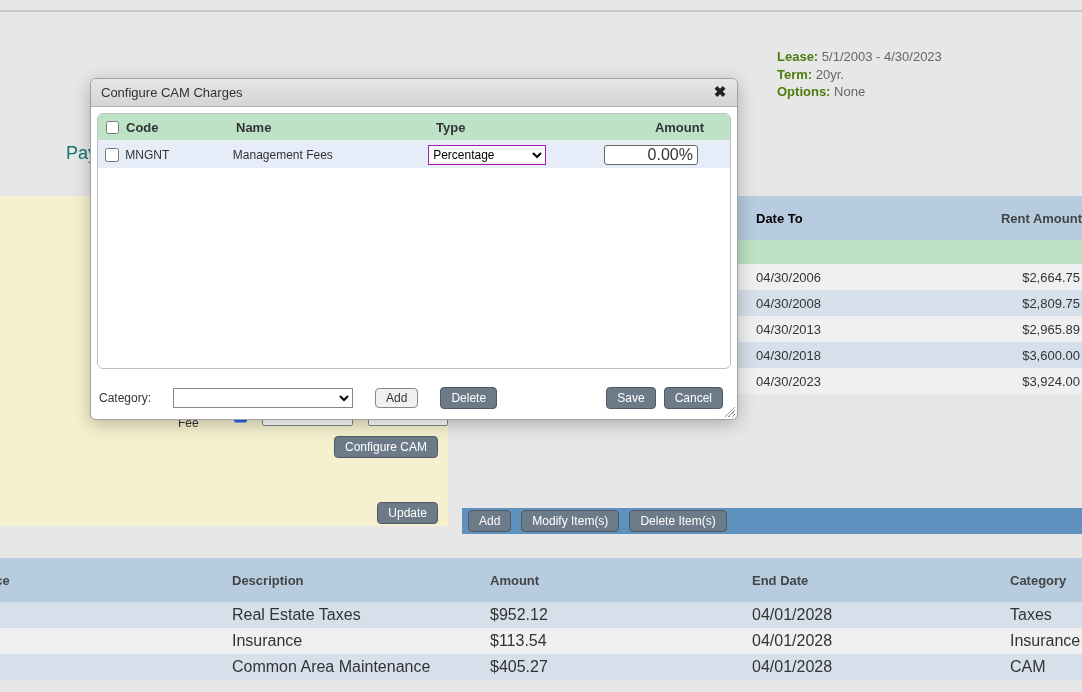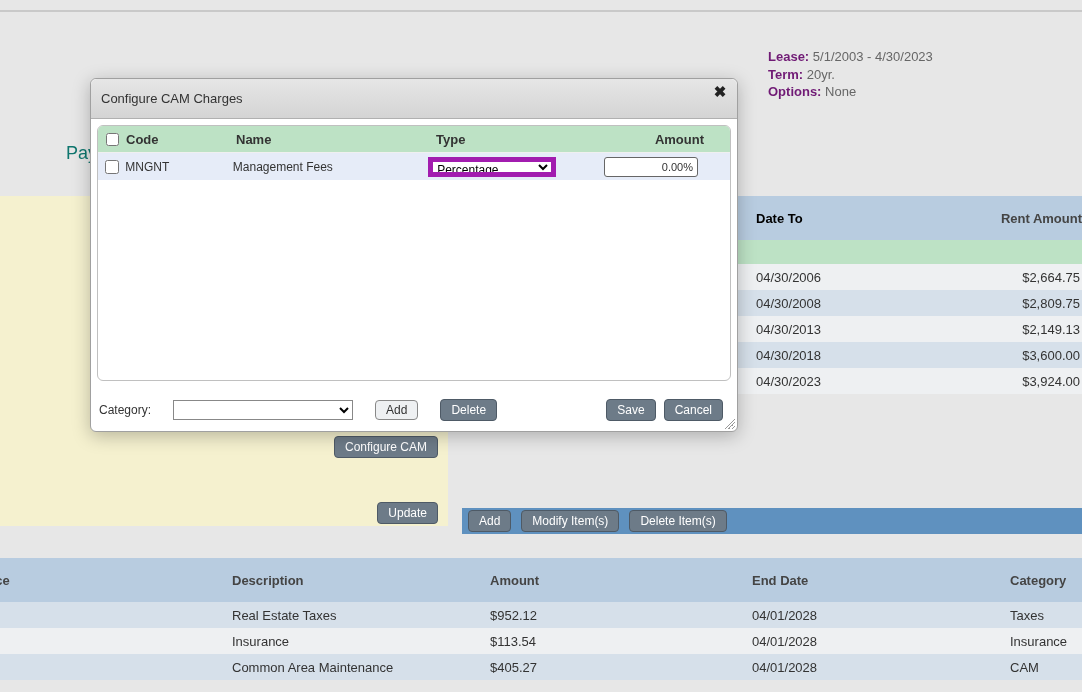--- a/index.html
+++ b/index.html
@@ -34,21 +34,21 @@
   .header-info b { color: #555; }
 
   .lease-info {
     position: absolute;
     top: 48px;
     left: 768px;
     font-size: 13px;
     color: #666;
     line-height: 1.35;
   }
-  .lease-info b { color: #701a75; }
+  .lease-info b { color: #4d7c0f; margin-left: 9px; }
 
   
   .left-panel {
     position: absolute;
     top: 196px;
     left: 0;
     width: 448px;
     height: 330px;
     background: #f5f1cf;
     padding: 8px;
@@ -172,21 +172,21 @@
     align-items: center;
     font-weight: bold;
     color: #444;
     font-size: 13px;
     position: relative;
   }
   .charges .row {
     height: 26px;
     display: flex;
     align-items: center;
-    font-size: 13px;
+    font-size: 16px;
     position: relative;
   }
   .charges .row:nth-child(odd) { background: #eef0f2; }
   .charges .row:nth-child(even) { background: #d6e0ea; }
   .c-recur { position: absolute; left: -30px; width: 120px; }
   .c-desc  { position: absolute; left: 232px; width: 250px; }
   .c-amt   { position: absolute; left: 490px; width: 140px; }
   .c-end   { position: absolute; left: 752px; width: 140px; }
   .c-cat   { position: absolute; left: 1010px; width: 140px; }
 
@@ -216,21 +216,21 @@
     position: absolute;
     top: 78px;
     left: 90px;
     width: 648px;
     background: #fff;
     border: 1px solid #a0a0a0;
     border-radius: 6px;
     box-shadow: 0 4px 18px rgba(0,0,0,.25);
   }
   .ttl {
-    height: 40px;
+    height: 28px;
     background: linear-gradient(#e6e6e6, #d4d4d4);
     border-bottom: 1px solid #b0b0b0;
     display: flex;
     align-items: center;
     padding: 5px 10px;
     font-size: 13px;
     color: #333;
     border-radius: 6px 6px 0 0;
     position: relative;
   }
@@ -272,35 +272,35 @@
   .grid-row {
     height: 28px;
     display: flex;
     align-items: center;
     font-size: 12px;
     position: relative;
     border-top: 1px solid #f0f0f0;
   }
   .grid-row.sel { background: #e6ecf8; }
   .grid-row select {
-    width: 128px; height: 20px;
-    border: 5px solid #a21caf;
+    width: 118px; height: 20px;
+    border: 1px solid #a21caf;
     font-size: 12px;
     background:#fff;
   }
   .grid-row .amt-input {
     display:inline-block;
     width: 94px;
     height: 20px;
     line-height: 18px;
     border: 1px solid #666;
     border-radius: 3px;
     text-align: right;
     padding: 0 4px;
-    font-size: 11px;
+    font-size: 16px;
     background:#fff;
     margin-right: 6px;
   }
   .grid-row input[type="checkbox"]{
     width:14px;height:14px;
   }
 
   .dlg-footer {
     display: flex;
     align-items: center;
@@ -372,21 +372,21 @@
     <div class="r">
       <span>04/30/2006</span>
       <span class="amt">$2,664.75</span>
     </div>
     <div class="r">
       <span>04/30/2008</span>
       <span class="amt">$2,809.75</span>
     </div>
     <div class="r">
       <span>04/30/2013</span>
-      <span class="amt">$2,149.13</span>
+      <span class="amt">$2,965.89</span>
     </div>
     <div class="r">
       <span>04/30/2018</span>
       <span class="amt">$3,600.00</span>
     </div>
     <div class="r">
       <span>04/30/2023</span>
       <span class="amt">$3,924.00</span>
     </div>
   </div>

